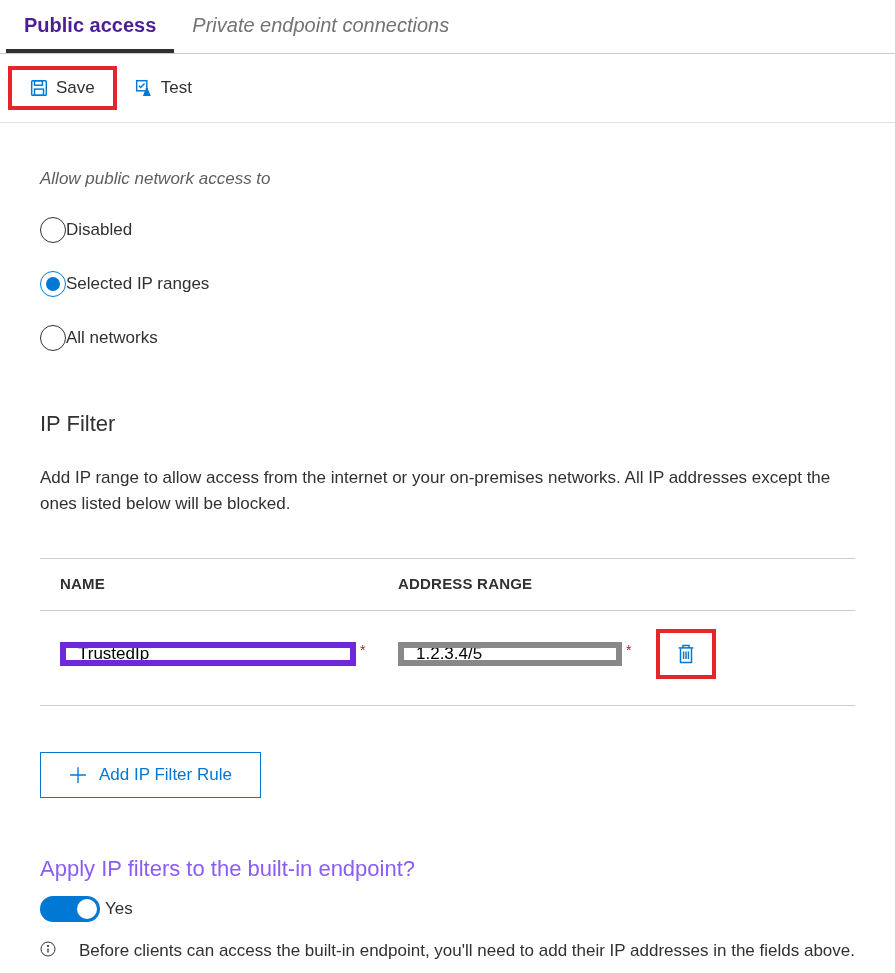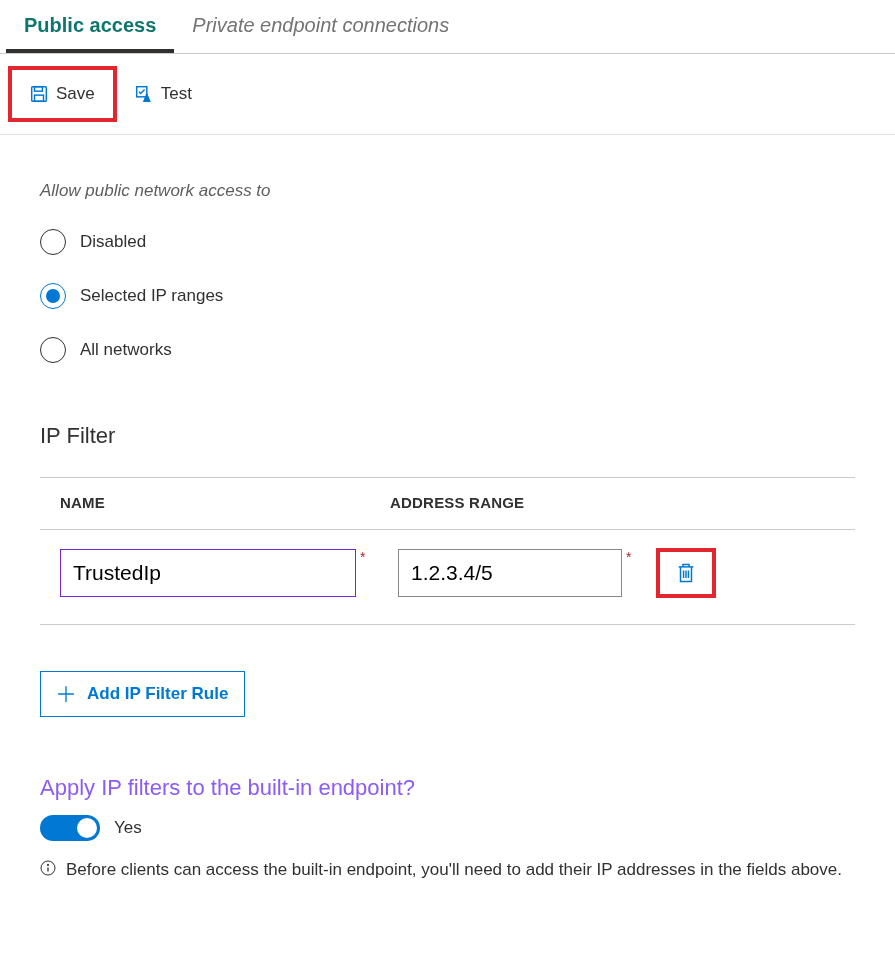--- a/index.html
+++ b/index.html
@@ -1,66 +1,66 @@
 <!DOCTYPE html>
 <html><head>
   <meta charset="utf-8">
   <style>
     * { box-sizing: border-box; margin: 0; padding: 0; }
     body { font-family: 'Segoe UI', -apple-system, sans-serif; background: #fff; color: #323130; width: 895px; }
     
     .tabs { display: flex; border-bottom: 1px solid #ccc; padding: 0 6px; }
     .tab { padding: 14px 18px 12px; font-size: 20px; cursor: pointer; border-bottom: 4px solid transparent; }
-    .tab.active { font-weight: 600; border-bottom-color: #323130; color: #0f766e; }
+    .tab.active { font-weight: 600; border-bottom-color: #323130; color: #4c1d95; }
     .tab.inactive { color: #737373; font-style: italic; }
     
     .toolbar { display: flex; align-items: center; padding: 12px 8px; border-bottom: 1px solid #e1e1e1; gap: 6px; }
     .toolbar-btn { display: flex; align-items: center; gap: 8px; padding: 8px 12px; font-size: 17px; cursor: pointer; background: transparent; border: none; color: #323130; }
     .toolbar-btn svg { width: 18px; height: 18px; }
-    .save-highlight { border: 4px solid #e3262d; padding: 6px 6px; display: flex; }
+    .save-highlight { border: 4px solid #e3262d; padding: 0 6px; display: flex; }
     
     .content { padding: 46px 40px 20px 40px; }
     .section-label { color: #605e5c; font-size: 17px; margin-bottom: 28px; font-style: italic; }
     
     .radio-group { display: flex; flex-direction: column; gap: 28px; margin-bottom: 60px; }
-    .radio-item { display: flex; align-items: center; gap: 14px; cursor: pointer; }
+    .radio-item { display: flex; align-items: center; cursor: pointer; }
     .radio-circle { width: 26px; height: 26px; border: 1px solid #323130; border-radius: 50%; display: flex; align-items: center; justify-content: center; }
     .radio-circle.checked { border-color: #0078d4; }
     .radio-inner { width: 14px; height: 14px; background: #0078d4; border-radius: 50%; }
     .radio-label { font-size: 17px; }
     
     .section-heading { font-size: 22px; font-weight: 400; margin-bottom: 28px; }
     .section-desc { font-size: 17px; color: #323130; line-height: 1.5; margin-bottom: 42px; }
     
     .ip-table { border-top: 1px solid #ccc; border-bottom: 1px solid #ccc; }
-    .ip-header { display: flex; padding: 16px 0 18px 20px; }
+    .ip-header { display: flex; padding: 16px 0 18px 20px; gap: 8px; }
     .ip-header-col { font-size: 15px; font-weight: 600; letter-spacing: 0.2px; }
     .col-name { width: 330px; }
     .col-addr { flex: 1; }
     
     .ip-row { display: flex; align-items: center; padding: 18px 0 26px 20px; border-top: 1px solid #ccc; gap: 0; }
     .ip-input-wrap { display: flex; align-items: flex-start; width: 330px; }
     .ip-input-wrap.addr { width: 260px; padding-left: 8px; }
-    .ip-input { width: 296px; height: 48px; border: 1px solid #6d28d9; padding: 0 12px; font-size: 21px; font-family: inherit; }
+    .ip-input { width: 296px; height: 24px; border: 6px solid #6d28d9; padding: 0 12px; font-size: 17px; font-family: inherit; }
     .ip-input.addr-input { border-color: #888; width: 224px; }
     .req-star { color: #a4262c; font-size: 14px; margin-left: 4px; margin-top: 0; }
     
     .delete-wrap { border: 4px solid #e3262d; padding: 10px 16px; margin-left: 6px; display: flex; align-items: center; justify-content: center; }
     
-    .add-rule-btn { display: flex; align-items: center; gap: 12px; border: 1px solid #0078d4; color: #0078d4; background: transparent; padding: 12px 16px; font-size: 17px; font-weight: 700; cursor: pointer; margin-top: 46px; }
+    .add-rule-btn { display: flex; align-items: center; gap: 12px; border: 1px solid #0078d4; color: #0078d4; background: transparent; padding: 12px 28px; font-size: 17px; font-weight: 400; cursor: pointer; margin-top: 46px; }
     .add-rule-btn svg { width: 18px; height: 18px; }
     
     .apply-section { margin-top: 58px; }
     .apply-label { color: #8b5cf6; font-size: 22px; margin-bottom: 14px; }
-    .toggle-row { display: flex; align-items: center; gap: 14px; margin-bottom: 16px; }
+    .toggle-row { display: flex; align-items: center; gap: 5px; margin-bottom: 16px; }
     .toggle { width: 60px; height: 26px; background: #0078d4; border-radius: 13px; position: relative; cursor: pointer; }
     .toggle-knob { width: 20px; height: 20px; background: #fff; border-radius: 50%; position: absolute; right: 3px; top: 3px; }
     .toggle-label { font-size: 17px; }
     
-    .info-row { display: flex; gap: 10px; align-items: flex-start; }
+    .info-row { display: flex; gap: 10px; align-items: flex-start; justify-content: space-between; }
     .info-icon { flex-shrink: 0; margin-top: 3px; }
     .info-text { font-size: 17px; line-height: 1.5; }
   </style>
 </head>
 <body>
 
 <div class="tabs">
   <div class="tab active">Public access</div>
   <div class="tab inactive">Private endpoint connections</div>
 </div>
@@ -101,20 +101,21 @@
       </div>
       <span class="radio-label">Selected IP ranges</span>
     </div>
     <div class="radio-item">
       <div class="radio-circle"></div>
       <span class="radio-label">All networks</span>
     </div>
   </div>
 
   <div class="section-heading">IP Filter</div>
+  <div class="section-desc">Add IP range to allow access from the internet or your on-premises networks. All IP addresses except the ones listed below will be blocked.</div>
 
   <div class="ip-table">
     <div class="ip-header">
       <div class="ip-header-col col-name">NAME</div>
       <div class="ip-header-col col-addr">ADDRESS RANGE</div>
     </div>
     <div class="ip-row">
       <div class="ip-input-wrap">
         <input class="ip-input" value="TrustedIp" style="">
         <span class="req-star">*</span>

